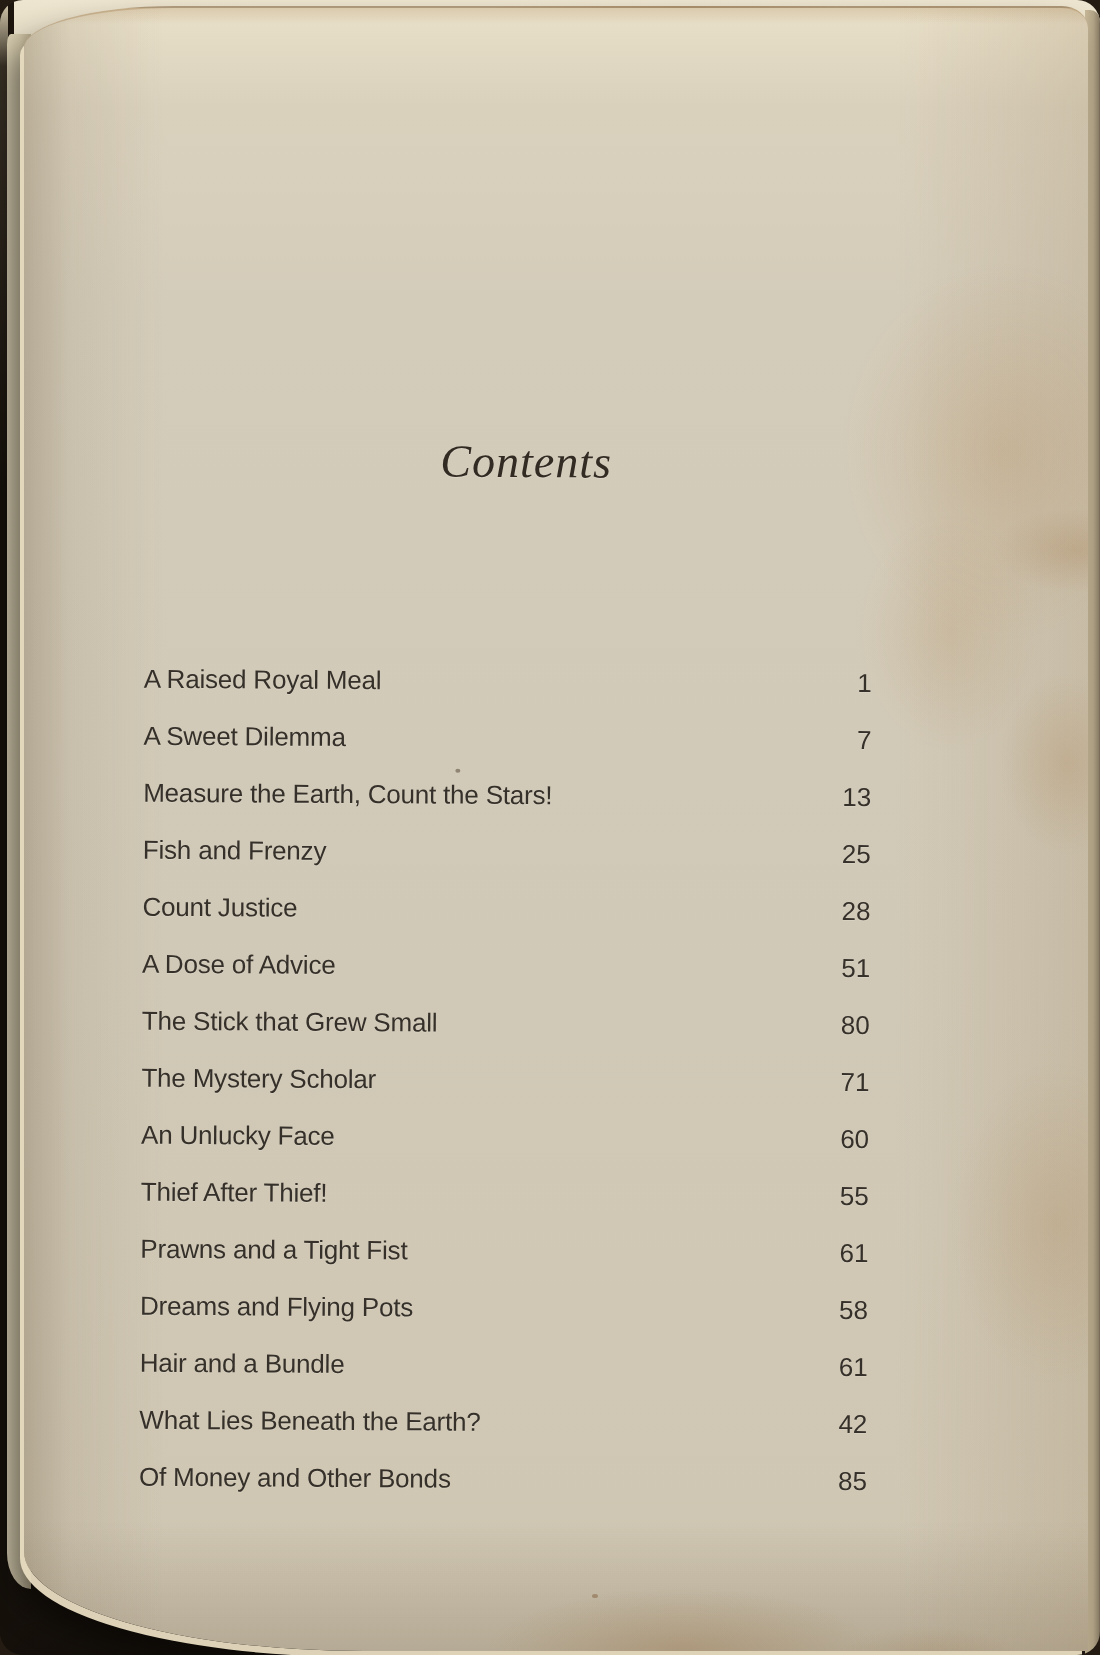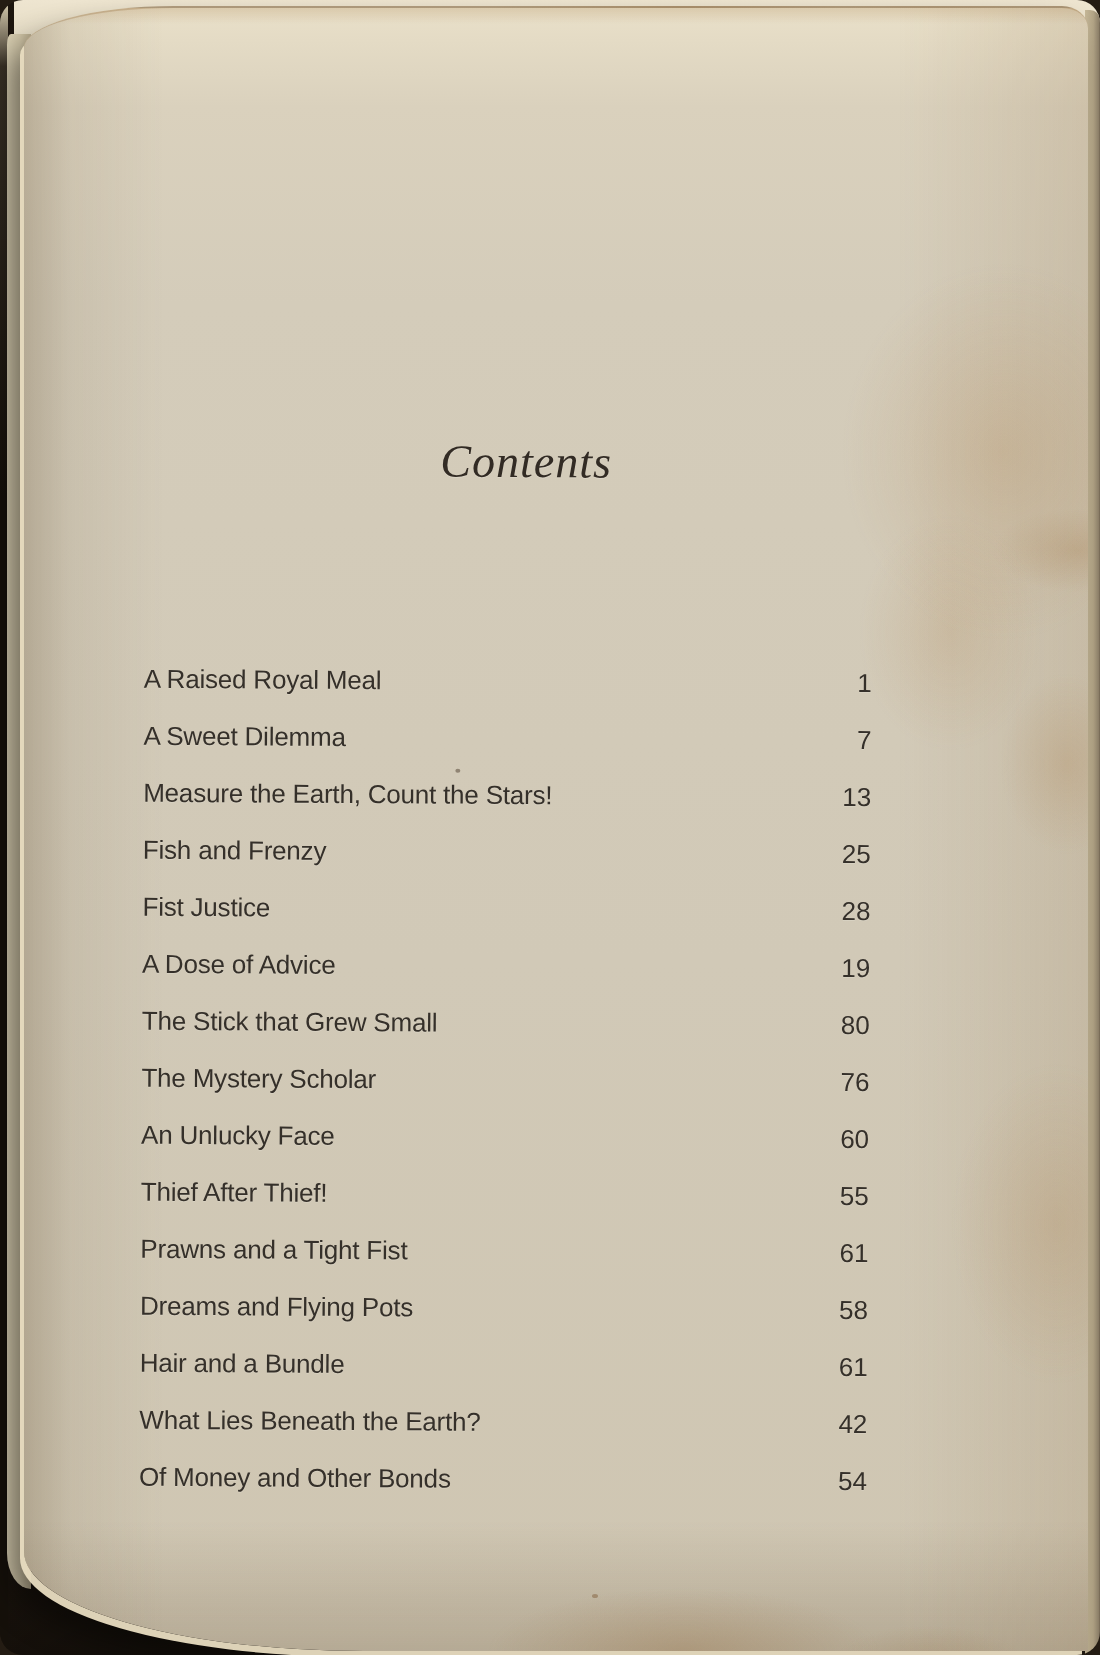--- a/index.html
+++ b/index.html
@@ -126,37 +126,37 @@
     <span class="toc-title">Measure the Earth, Count the Stars!</span>
     <span class="toc-page">13</span>
   </div>
 
   <div class="toc-row">
     <span class="toc-title">Fish and Frenzy</span>
     <span class="toc-page">25</span>
   </div>
 
   <div class="toc-row">
-    <span class="toc-title">Fist Justice</span>
+    <span class="toc-title">Count Justice</span>
     <span class="toc-page">28</span>
   </div>
 
   <div class="toc-row">
     <span class="toc-title">A Dose of Advice</span>
-    <span class="toc-page">19</span>
+    <span class="toc-page">51</span>
   </div>
 
   <div class="toc-row">
     <span class="toc-title">The Stick that Grew Small</span>
     <span class="toc-page">80</span>
   </div>
 
   <div class="toc-row">
     <span class="toc-title">The Mystery Scholar</span>
-    <span class="toc-page">76</span>
+    <span class="toc-page">71</span>
   </div>
 
   <div class="toc-row">
     <span class="toc-title">An Unlucky Face</span>
     <span class="toc-page">60</span>
   </div>
 
   <div class="toc-row">
     <span class="toc-title">Thief After Thief!</span>
     <span class="toc-page">55</span>
@@ -177,20 +177,20 @@
     <span class="toc-page">61</span>
   </div>
 
   <div class="toc-row">
     <span class="toc-title">What Lies Beneath the Earth?</span>
     <span class="toc-page">42</span>
   </div>
 
   <div class="toc-row">
     <span class="toc-title">Of Money and Other Bonds</span>
-    <span class="toc-page">54</span>
+    <span class="toc-page">85</span>
   </div>
 </div>
       <div class="speck speck-1"></div>
     </div>
     <div class="speck speck-2"></div>
   </div>
 </div>
 
 </body></html>

